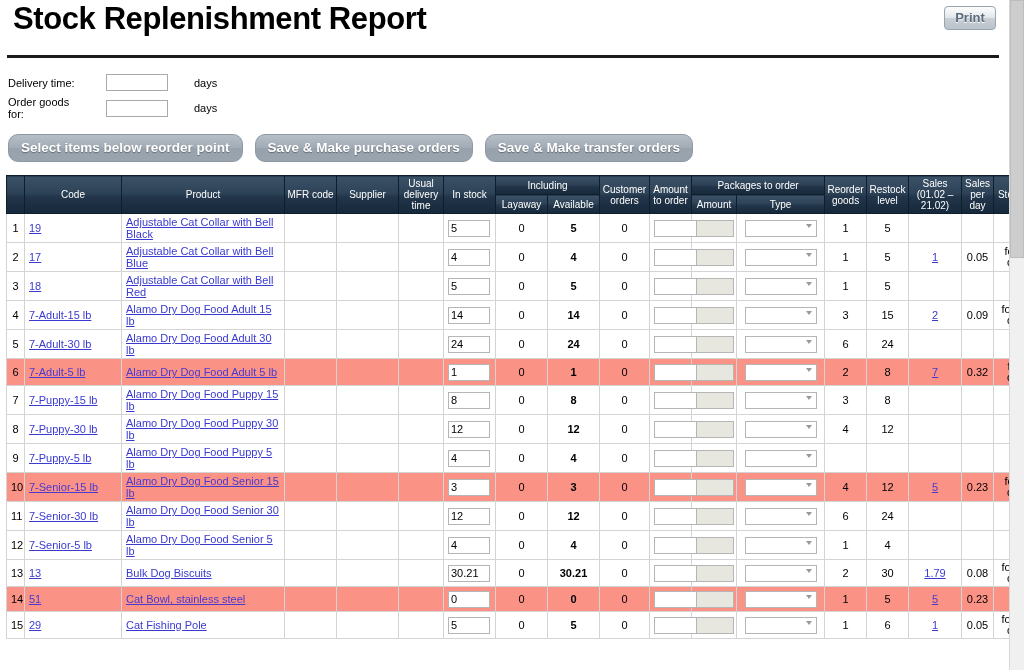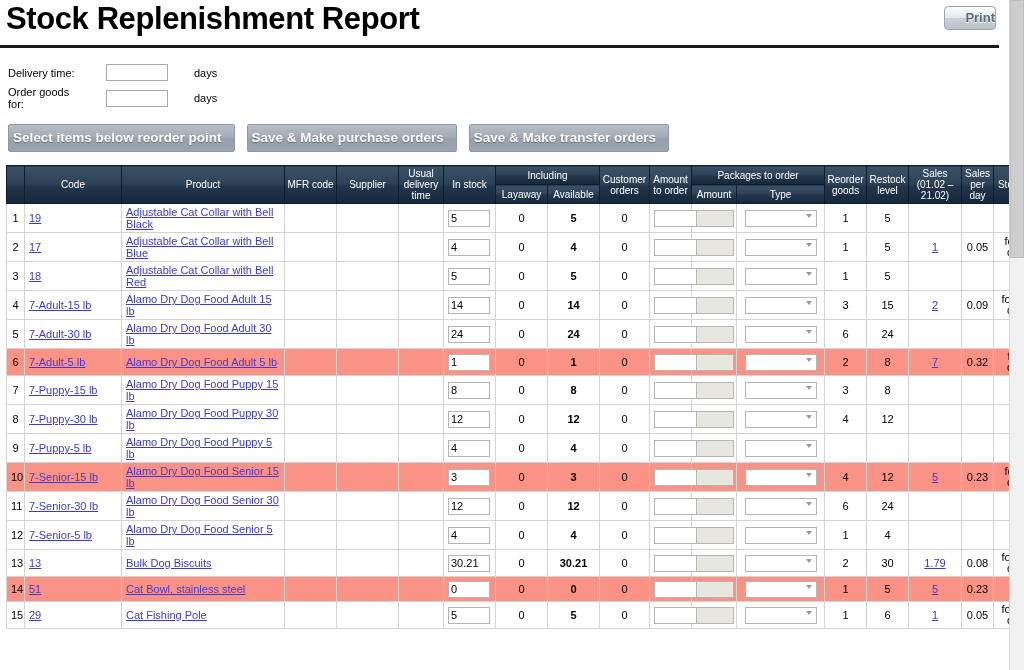--- a/index.html
+++ b/index.html
@@ -29,23 +29,23 @@
     border: 1px solid #bdbdbd;
   }
   .content {
     position: absolute; top: 0; left: 0;
     width: 1009px; height: 670px;
     padding: 0;
   }
   
   .report-header {
     position: relative;
-    height: 48px;
+    height: 58px;
     border-bottom: 3px solid #1a1a1a;
-    margin: 0 10px 0 0;
+    margin: 0 10px 0 7px;
   }
   h1.report-title {
     position: absolute;
     left: 6px; top: 0px;
     margin: 0;
     font-size: 31px;
     line-height: 38px;
     font-weight: bold;
     letter-spacing: -0.4px;
     color: #000;
@@ -63,21 +63,21 @@
     position: absolute;
     right: 3px; top: 6px;
     width: 52px; height: 24px;
     border: 1px solid #9aa4ad;
     border-radius: 4px;
     background: linear-gradient(to bottom, #fdfdfd 0%, #e2e6ea 50%, #c9d0d6 51%, #bac2ca 100%);
     color: #5b6b7b;
     font-size: 13px;
     font-weight: bold;
     line-height: 22px;
-    text-align: right;
+    text-align: center;
     cursor: pointer;
     text-shadow: 0 1px 0 #fff;
   }
   
   .filters {
     margin: 14px 0 0 8px;
     width: 96px;
   }
   .filters-head {
     background: #ececec;
@@ -109,27 +109,27 @@
     font-size: 11px;
     font-family: "Liberation Sans", sans-serif;
     padding: 0 2px;
     background: #fff;
   }
   .param-row .punit { margin-left: 6px; }
   
   .actions { margin: 14px 0 0 8px; display: flex; gap: 12px; }
   .btn {
     border: 1px solid #8e99a3;
-    border-radius: 2px;
+    border-radius: 10px;
     background: linear-gradient(to bottom, #b6bec6 0%, #a2acb6 48%, #97a2ad 52%, #99a4ae 100%);
     color: #ffffff;
     text-shadow: 0 1px 1px rgba(0,0,0,0.35);
     font-size: 13.5px;
     font-weight: bold;
-    padding: 5px 12px 6px 4px;
+    padding: 5px 12px 6px 12px;
     cursor: pointer;
     white-space: nowrap;
   }
   
   .table-wrap { margin: 13px 0 0 6px; width: 1000px; }
   table.rep {
     border-collapse: collapse;
     table-layout: fixed;
     width: 1000px;
     font-size: 11px;

